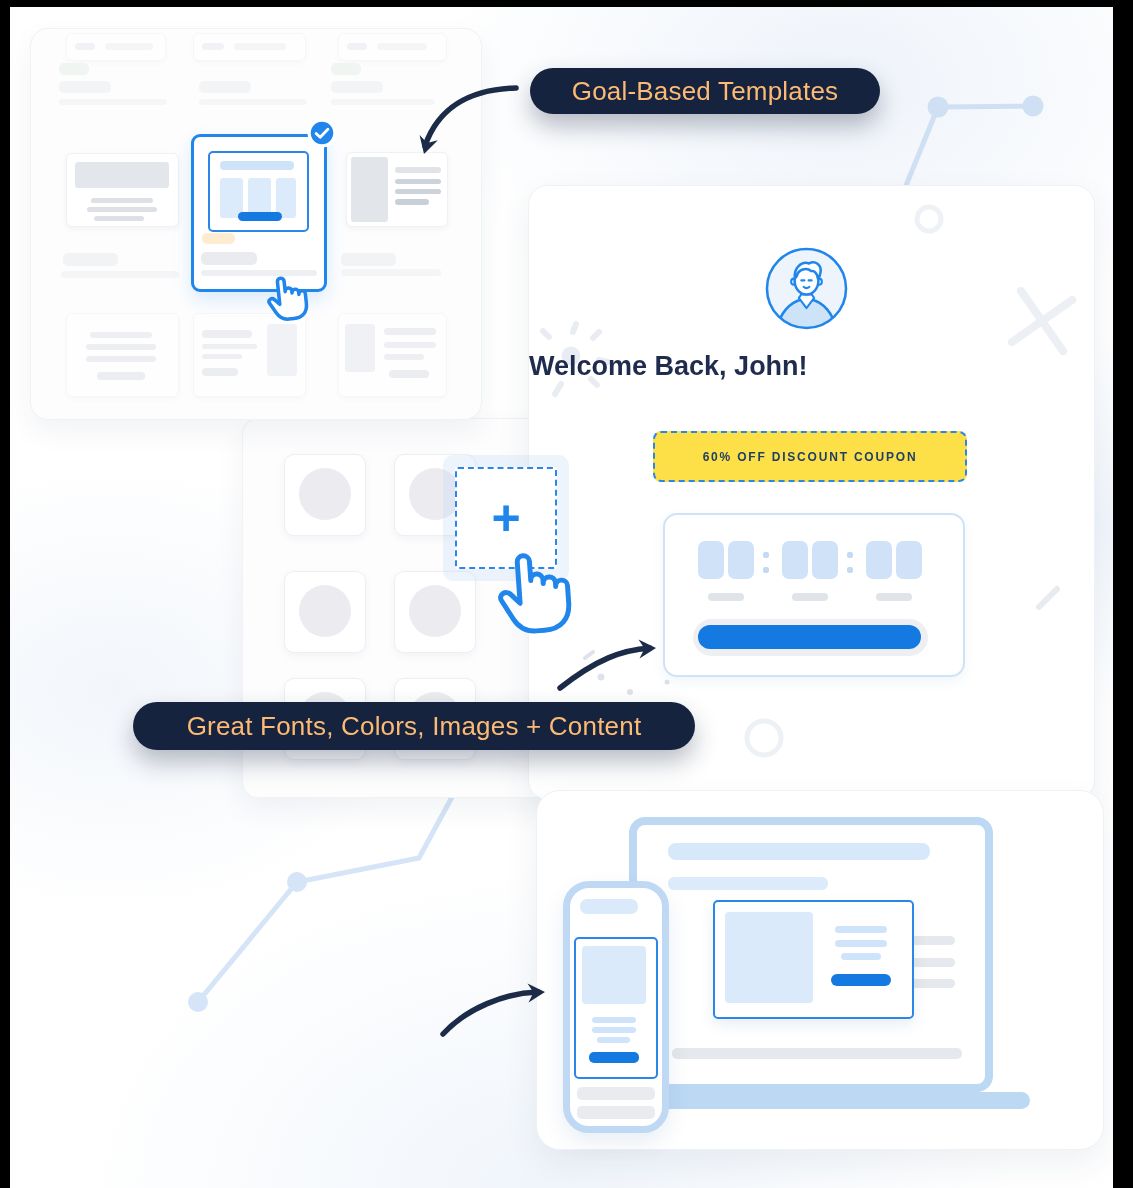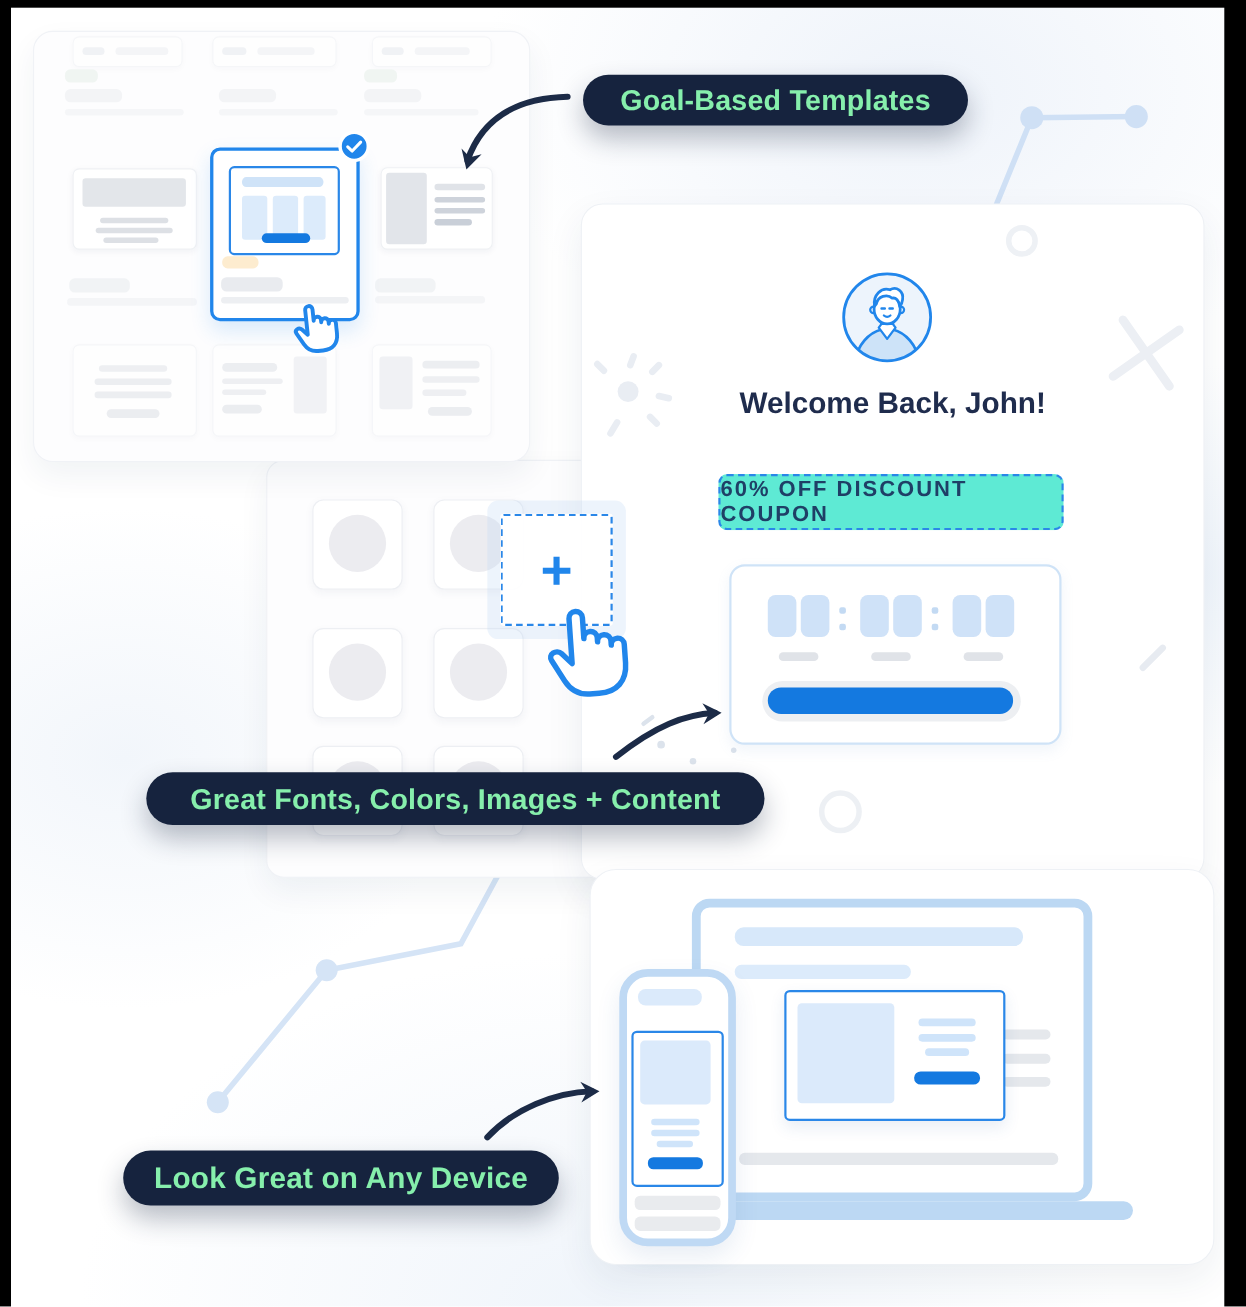--- a/index.html
+++ b/index.html
@@ -1,41 +1,41 @@
 <!DOCTYPE html>
 <html><head>
 <meta charset="utf-8">
 <style>
   html,body{margin:0;padding:0;background:#fff;font-family:"Liberation Sans",sans-serif;}
   #stage{position:relative;width:1133px;height:1188px;overflow:hidden;background:#ffffff;}
   .abs{position:absolute;}
   .bar{position:absolute;border-radius:5px;}
   .panel{position:absolute;background:#fdfdfe;border:1px solid #f0f2f6;box-shadow:0 12px 28px rgba(25,45,85,.06);}
   .mini-card{position:absolute;background:#fff;border:1px solid #eff1f4;border-radius:6px;box-shadow:0 2px 6px rgba(25,40,70,.05);}
-  .pill{position:absolute;background:#16233e;color:#86efac;font-weight:bold;display:flex;align-items:center;justify-content:center;border-radius:26px;box-shadow:0 12px 24px rgba(22,37,63,.30);font-size:26px;letter-spacing:.2px;white-space:nowrap;}
+  .pill{position:absolute;background:#16233e;color:#fdba74;font-weight:normal;display:flex;align-items:center;justify-content:center;border-radius:26px;box-shadow:0 12px 24px rgba(22,37,63,.30);font-size:26px;letter-spacing:.2px;white-space:nowrap;}
   .grid-cell{position:absolute;width:80px;height:80px;background:#fff;border:1px solid #edeff3;border-radius:10px;box-shadow:0 3px 8px rgba(30,50,90,.05);}
   .grid-circle{position:absolute;left:14px;top:13px;width:52px;height:52px;border-radius:50%;background:#ececf0;}
   .bg-wash{position:absolute;inset:0;
     background:
       radial-gradient(620px 420px at 74% 7%, #eef3fa 0%, rgba(238,243,250,0) 65%),
       radial-gradient(520px 380px at 10% 58%, #f2f6fb 0%, rgba(242,246,251,0) 60%),
       radial-gradient(760px 520px at 48% 100%, #f0f5fb 0%, rgba(240,245,251,0) 62%),
       radial-gradient(420px 320px at 96% 44%, #f0f5fb 0%, rgba(240,245,251,0) 60%);}
   .card-big{position:absolute;background:#ffffff;border:1px solid #eef1f5;border-radius:20px;box-shadow:0 14px 34px rgba(30,50,90,.07);}
   .sel-card{position:absolute;left:190px;top:133px;width:130px;height:152px;background:#fff;border:3.5px solid #2186eb;border-radius:9px;box-shadow:0 8px 18px rgba(33,134,235,.16);}
-  .coupon{position:absolute;left:124px;top:245px;width:310px;height:47px;background:#5eead4;border:2px dashed #2a87e8;border-radius:8px;display:flex;align-items:center;justify-content:center;color:#1f3f66;font-weight:bold;font-size:20px;letter-spacing:1.8px;}
+  .coupon{position:absolute;left:124px;top:245px;width:310px;height:47px;background:#fde047;border:2px dashed #2a87e8;border-radius:8px;display:flex;align-items:center;justify-content:center;color:#1f3f66;font-weight:bold;font-size:12px;letter-spacing:1.8px;}
   .countdown{position:absolute;left:134px;top:327px;width:298px;height:160px;background:#fff;border:2px solid #cfe3f7;border-radius:14px;box-shadow:0 5px 12px rgba(120,160,210,.10);}
   .digit{position:absolute;top:26px;width:26px;height:38px;background:#cfe2f8;border-radius:7px;}
   .colon-dot{position:absolute;width:6px;height:6px;background:#c3daf3;border-radius:2px;}
   .under-bar{position:absolute;top:78px;width:36px;height:8px;background:#e0e3e8;border-radius:4px;}
   .cta-ring{position:absolute;left:28px;top:104px;width:235px;height:37px;background:#edeff2;border-radius:19px;}
   .cta-btn{position:absolute;left:33px;top:110px;width:223px;height:24px;background:#1479e0;border-radius:12px;}
   .plus-box{position:absolute;left:455px;top:467px;width:98px;height:98px;background:rgba(255,255,255,.92);border:2px dashed #2a87e8;border-radius:3px;box-shadow:0 0 0 12px rgba(190,215,245,.28);display:flex;align-items:center;justify-content:center;color:#2186eb;font-size:50px;font-weight:bold;line-height:1;}
   .frame{position:absolute;background:#000;}
-  .title{position:absolute;left:0;top:165px;width:565px;text-align:center;font-size:27px;font-weight:bold;color:#1f2c4d;}
+  .title{position:absolute;left:0;top:165px;width:565px;text-align:left;font-size:27px;font-weight:bold;color:#1f2c4d;}
   .subtitle{position:absolute;left:0;top:205px;width:565px;text-align:center;font-size:16.5px;color:#76839b;letter-spacing:.2px;}
   svg{display:block;}
 </style>
 </head>
 <body>
 
 <div id="stage">
 
   <div class="bg-wash"></div>
 
@@ -248,21 +248,20 @@
     <div class="bar" style="left:16px;top:78px;width:44px;height:6px;background:#cfe4fa;"></div>
     <div class="bar" style="left:16px;top:88px;width:44px;height:6px;background:#cfe4fa;"></div>
     <div class="bar" style="left:21px;top:98px;width:33px;height:6px;background:#cfe4fa;"></div>
     <div class="bar" style="left:13px;top:113px;width:50px;height:11px;background:#1479e0;border-radius:5px;"></div>
   </div>
   <div class="bar" style="left:577px;top:1087px;width:78px;height:13px;background:#e9ebee;"></div>
   <div class="bar" style="left:577px;top:1106px;width:78px;height:13px;background:#e9ebee;"></div>
 
   <div class="pill" style="left:530px;top:68px;width:350px;height:46px;">Goal-Based Templates</div>
   <div class="pill" style="left:133px;top:702px;width:562px;height:48px;">Great Fonts, Colors, Images + Content</div>
-  <div class="pill" style="left:112px;top:1046px;width:396px;height:50px;font-size:27px;">Look Great on Any Device</div>
 
   <svg class="abs" style="left:0;top:0;pointer-events:none;" width="1133" height="1188" viewBox="0 0 1133 1188">
     <g stroke="#1c2b47" stroke-width="5.5" fill="none" stroke-linecap="round">
       <path d="M516 88 C 470 89 438 108 425 146"></path>
       <path d="M560 688 C 597 659 622 650 650 648"></path>
       <path d="M443 1034 C 467 1008 505 993 538 992"></path>
     </g>
     <g fill="#1c2b47">
       <path transform="translate(424,154) rotate(106)" d="M0 0 L-17 -9.5 L-11.5 0 L-17 9.5 Z"></path>
       <path transform="translate(656,648) rotate(-3)" d="M0 0 L-17 -9.5 L-11.5 0 L-17 9.5 Z"></path>

